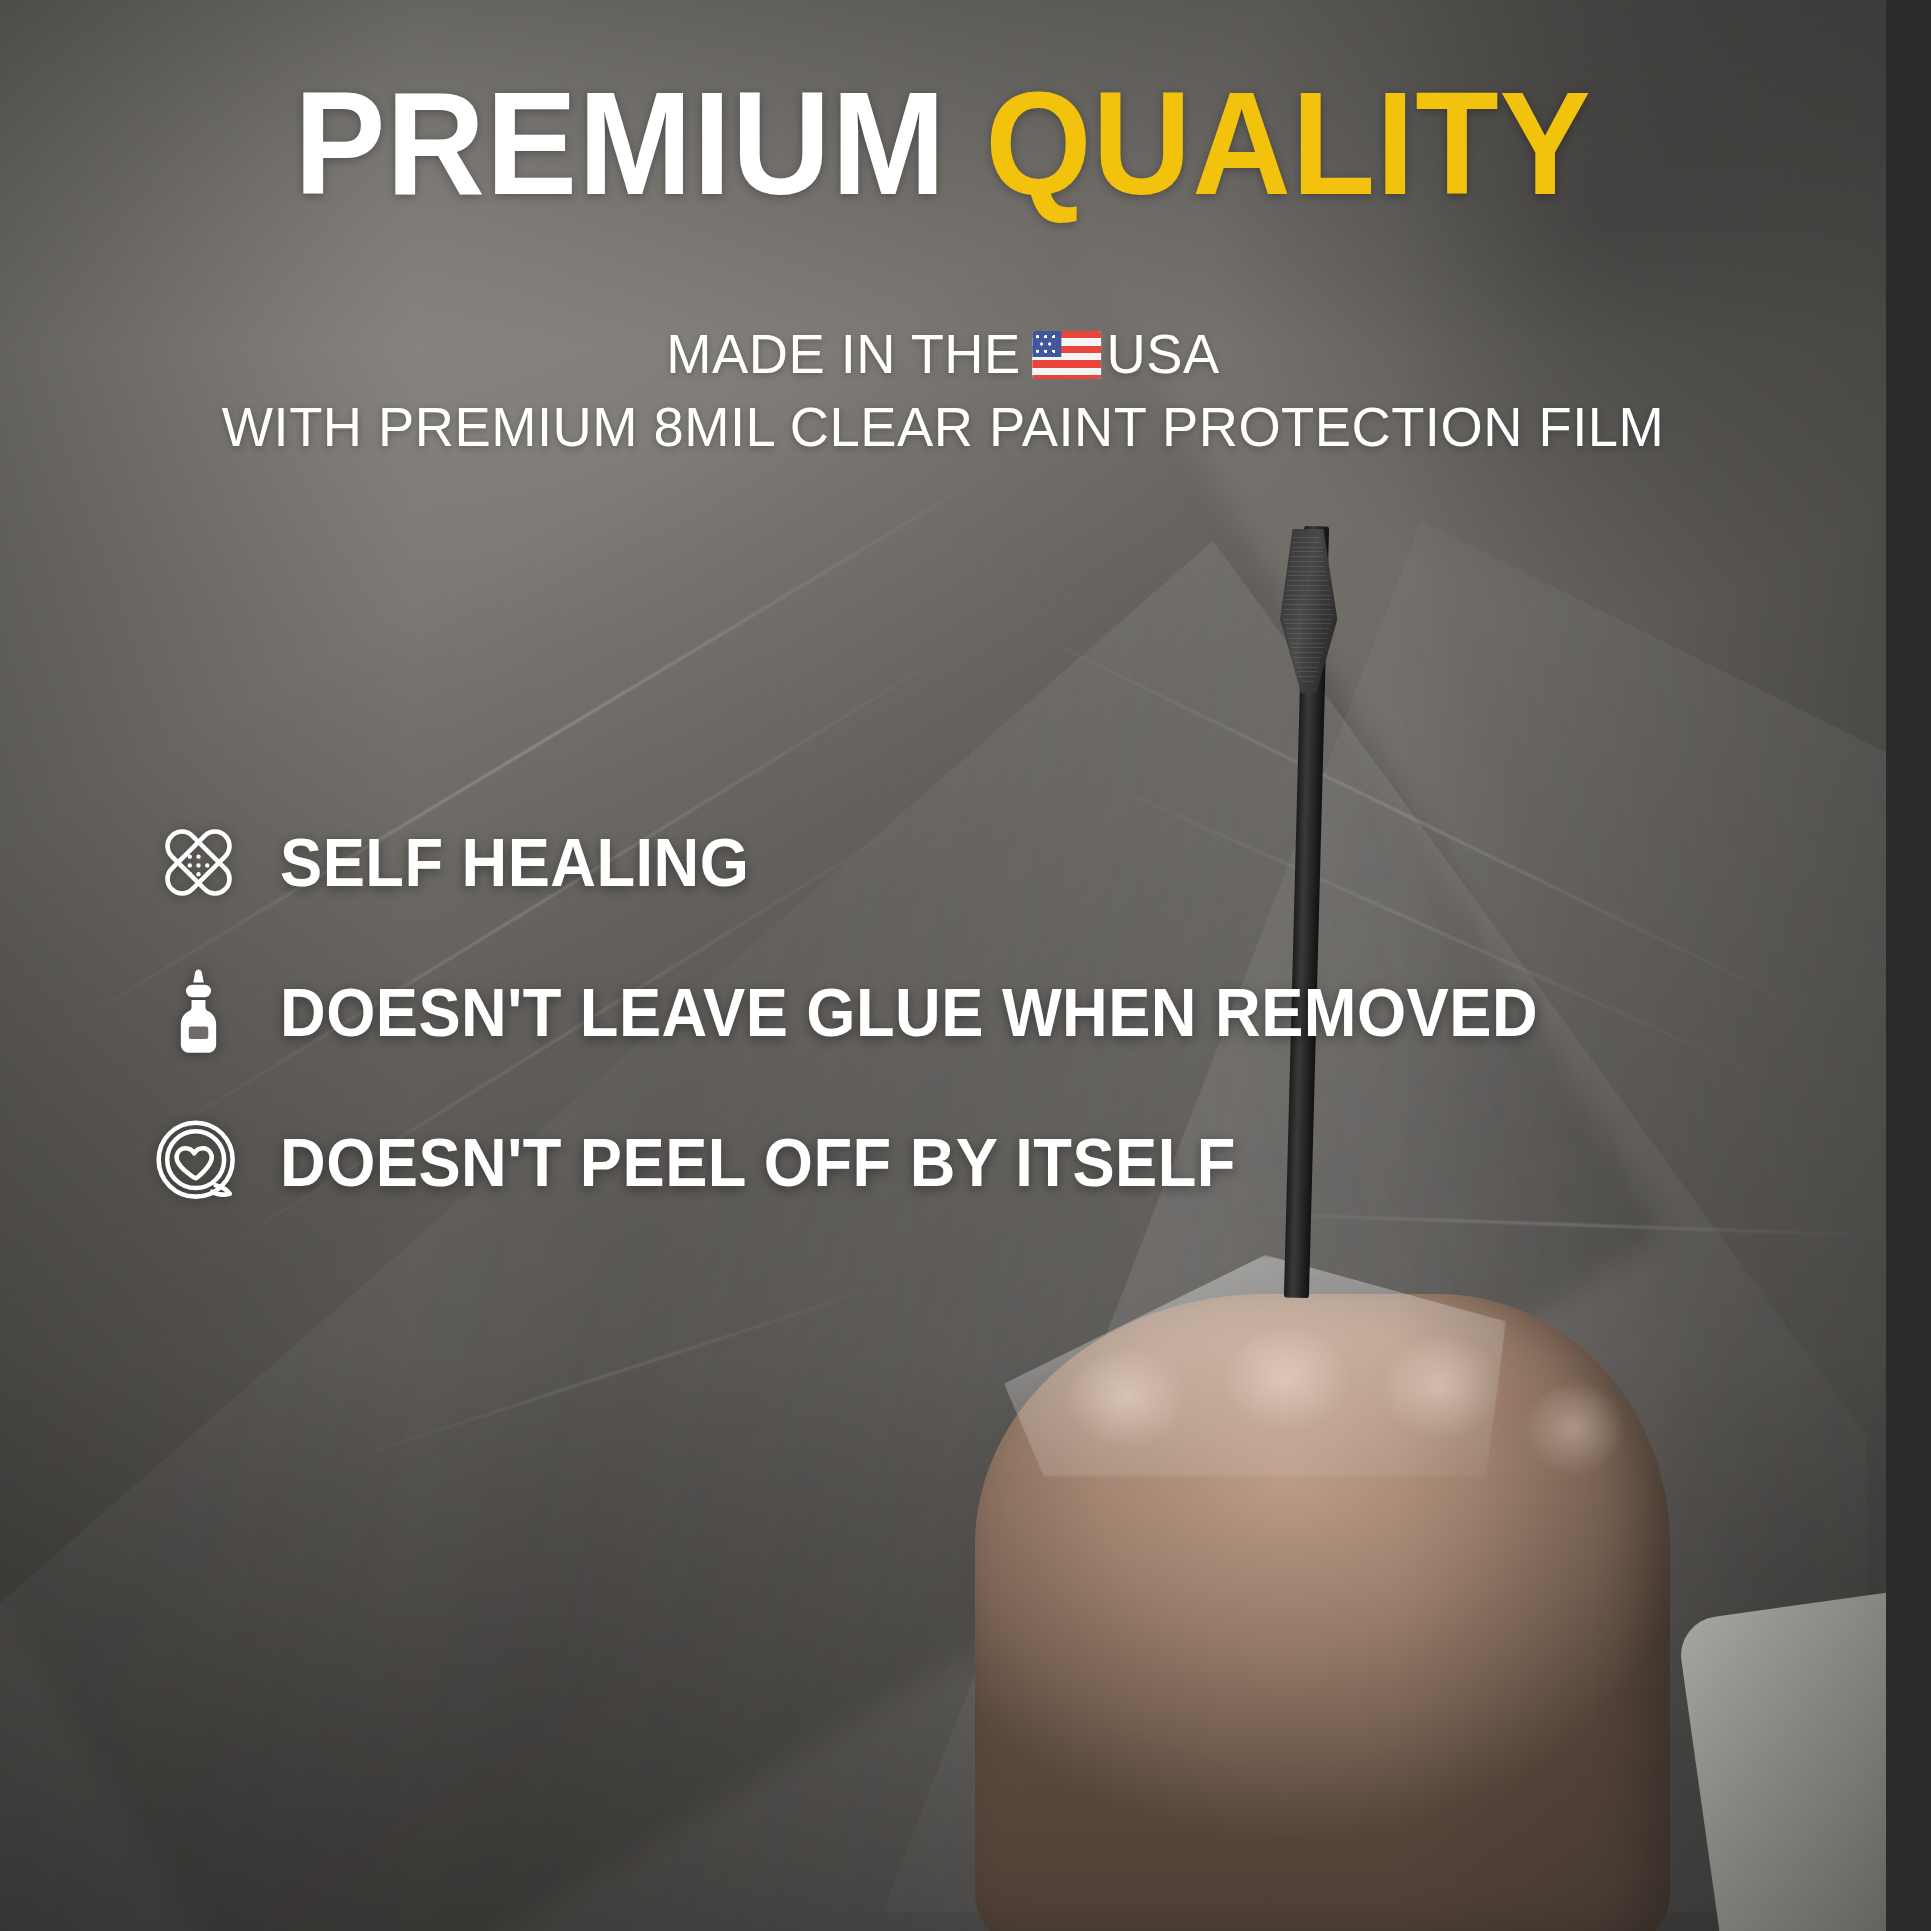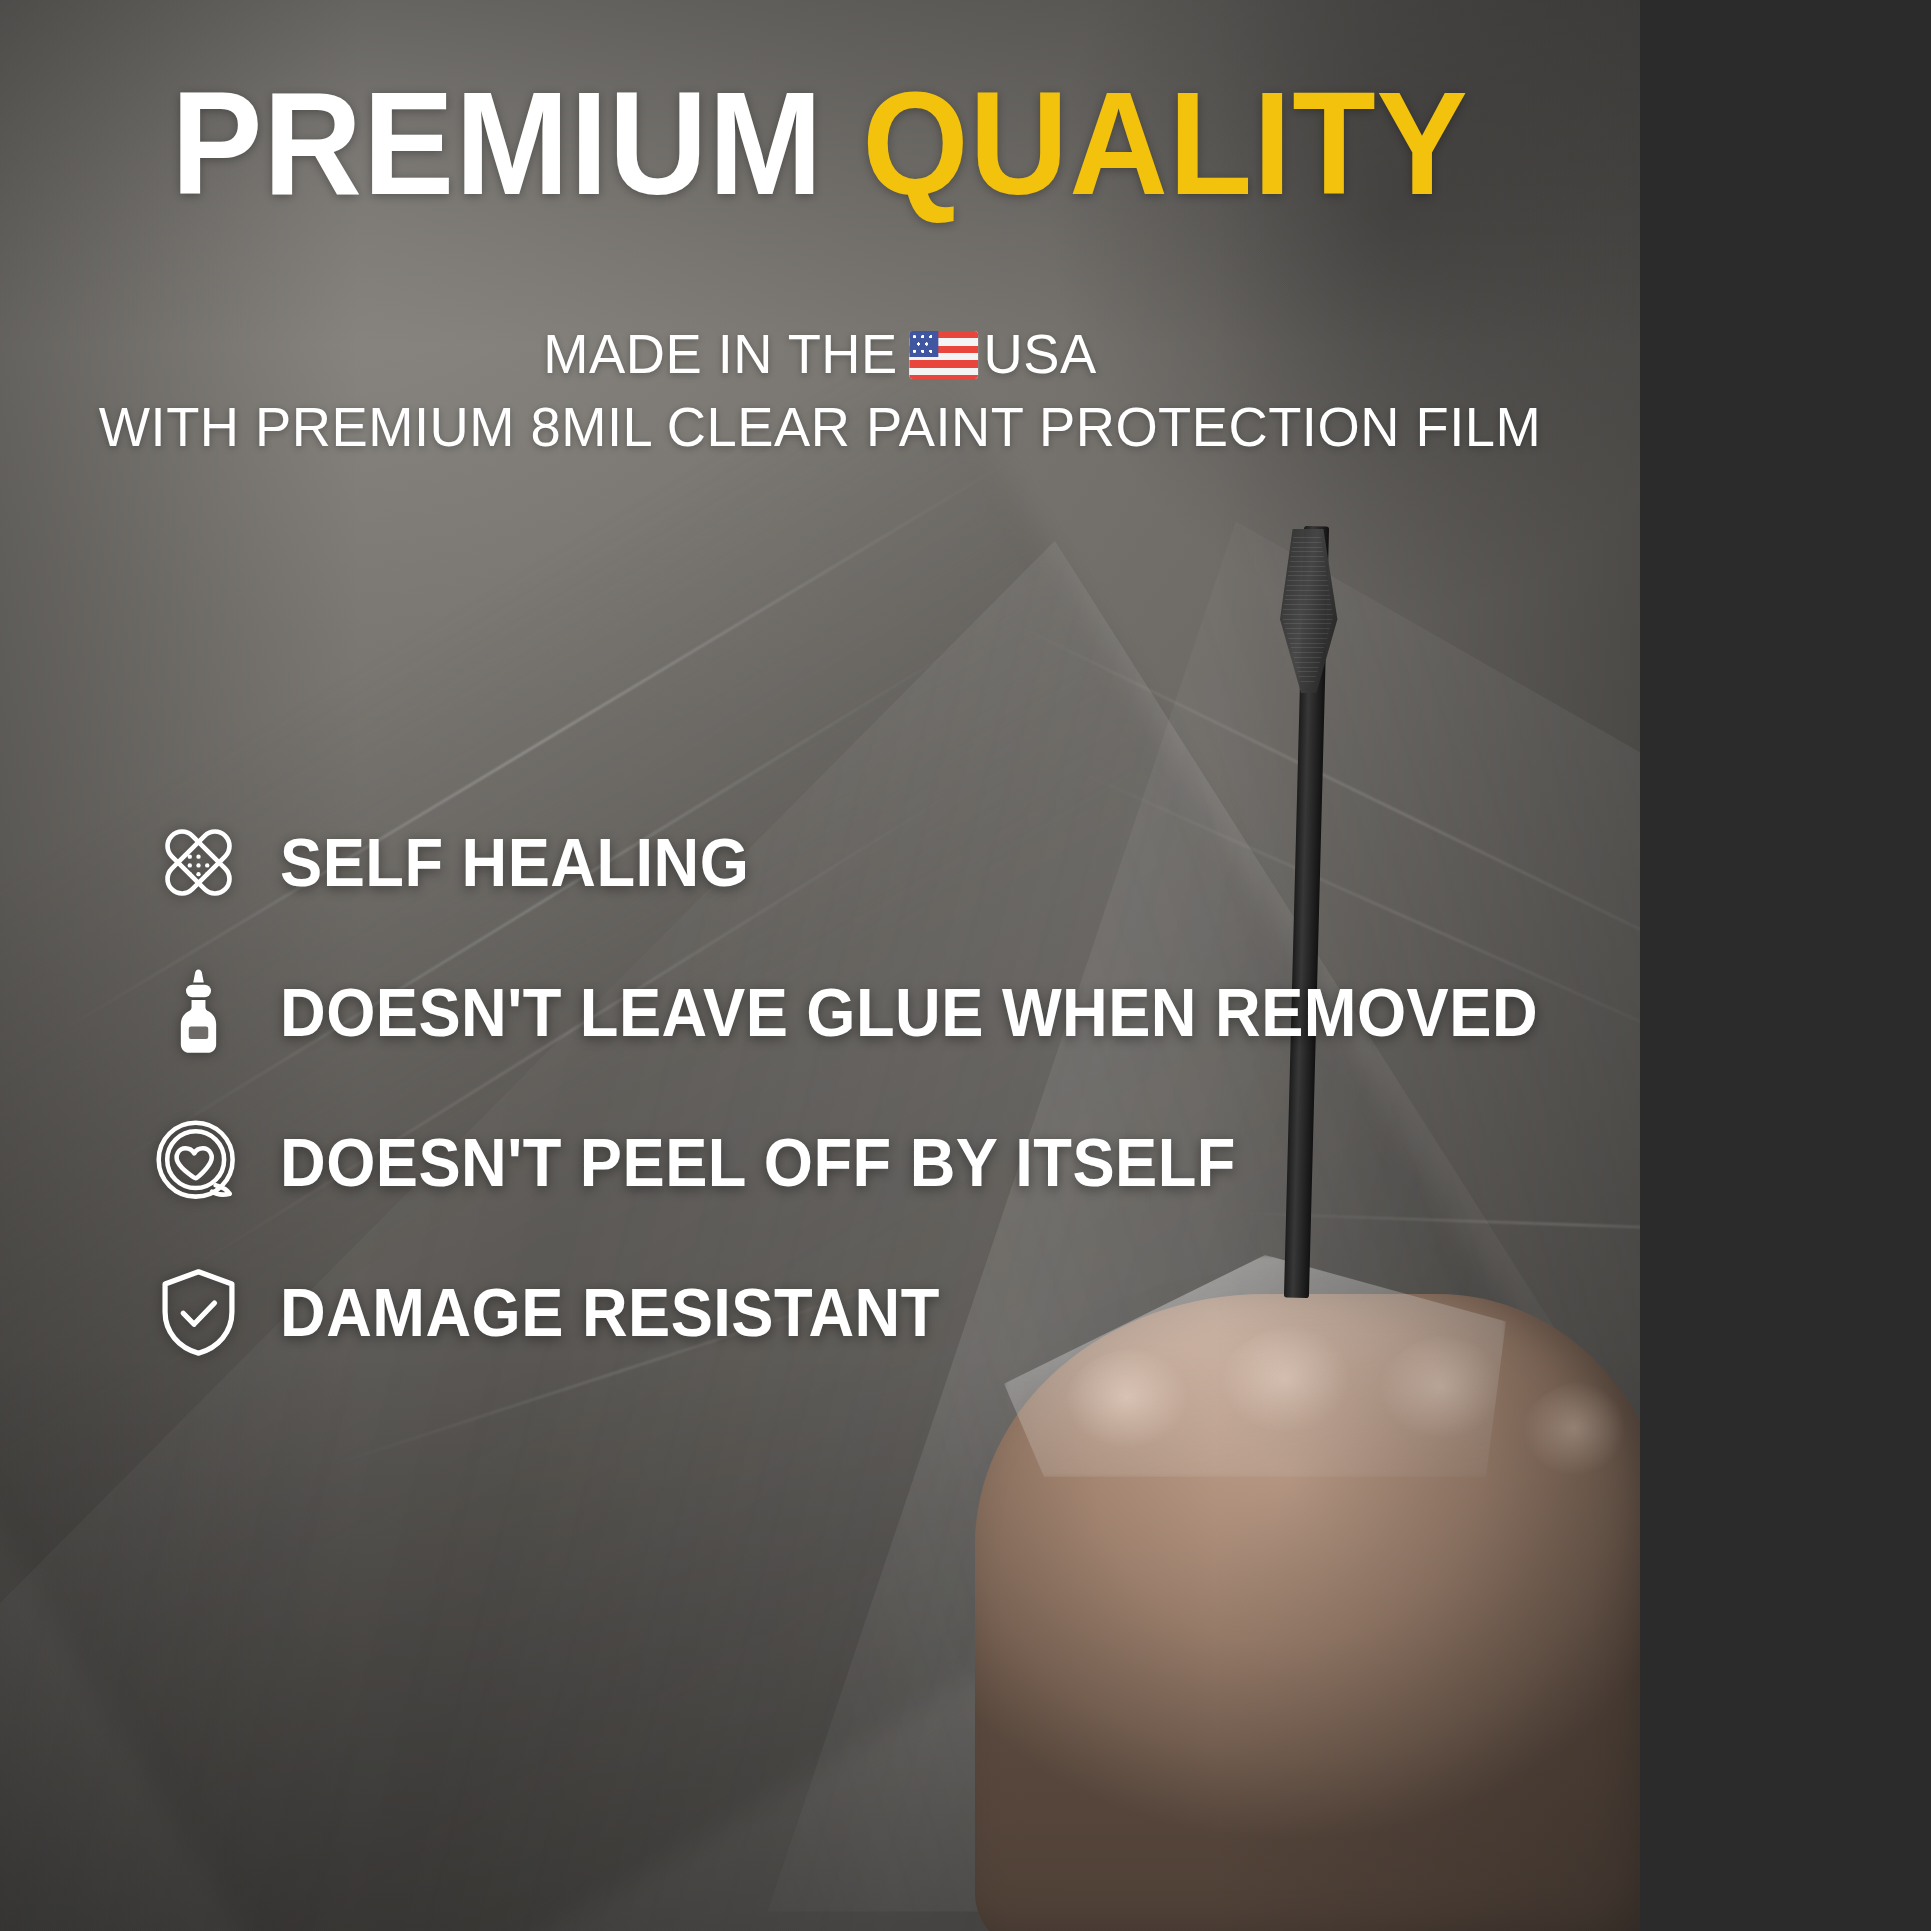--- a/index.html
+++ b/index.html
@@ -2,21 +2,21 @@
 <html><head>
 <meta charset="utf-8">
 <style>
   html, body {
     margin: 0;
     padding: 0;
     background: #2b2b2b;
   }
   #stage {
     position: relative;
-    width: 1640px;
+    width: 1886px;
     height: 1931px;
     overflow: hidden;
     font-family: "Liberation Sans", sans-serif;
     background: #6e6b68;
   }
 
   
   .bg-base {
     position: absolute;
     inset: 0;
@@ -370,26 +370,17 @@
             <path d="M56 30c0 14.4-11.6 26-26 26S4 44.4 4 30 15.6 4 30 4s26 11.6 26 26z"></path>
             <path d="M50 30c0 11-9 20-20 20s-20-9-20-20 9-20 20-20 20 9 20 20z"></path>
             <path d="M30 43c-1 0-10-6.2-12.6-11.4-2.2-4.4.6-9.6 5.4-9.6 3 0 5.2 1.9 6.2 3.6.9-1.7 3.1-3.6 6.1-3.6 4.8 0 7.6 5.2 5.4 9.6C38 36.8 31 43 30 43z"></path>
             <path d="M44 48c4 1 8 3 10 6-4.5 1-9.5.5-12.5-1.5"></path>
           </svg>
         </div>
         <div class="feature-label">DOESN'T PEEL OFF BY ITSELF</div>
       </div>
 
 
-      <div class="feature-row">
-        <div class="feature-icon">
-          <svg width="89" height="93" viewBox="0 0 60 64" fill="none" stroke="#ffffff" stroke-width="3.6" stroke-linecap="round" stroke-linejoin="round">
-            <path d="M30 4l23 8.4v19.3C53 45.4 43.6 56.4 30 60 16.4 56.4 7 45.4 7 31.7V12.4L30 4z"></path>
-            <path d="M19.5 32.5l7.4 7.6L41 25.5"></path>
-          </svg>
-        </div>
-        <div class="feature-label">DAMAGE RESISTANT</div>
-      </div>
 
     </div>
   </div>
 </div>
 
 
 </body></html>

